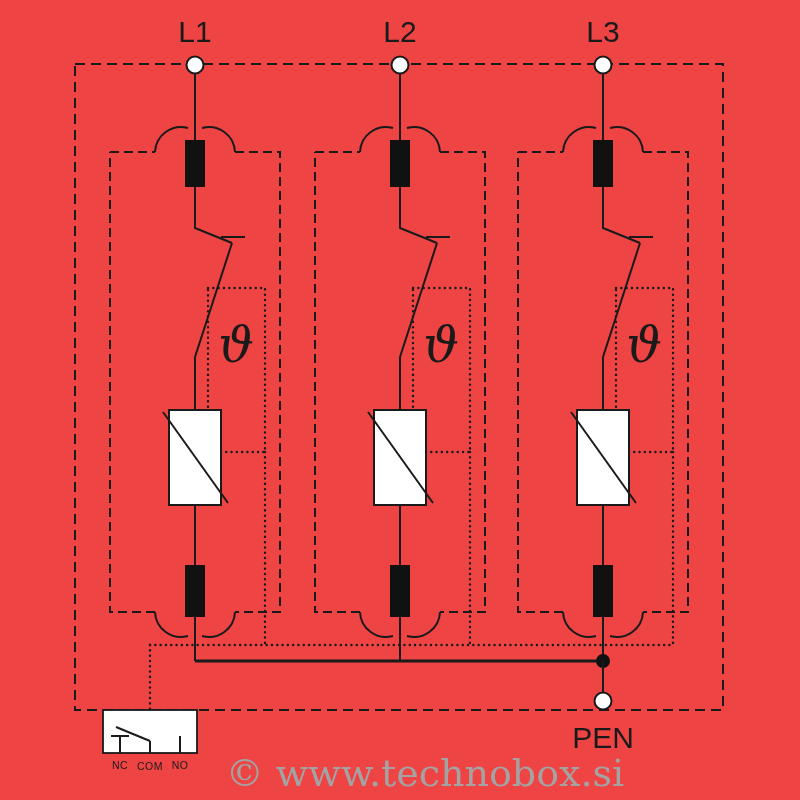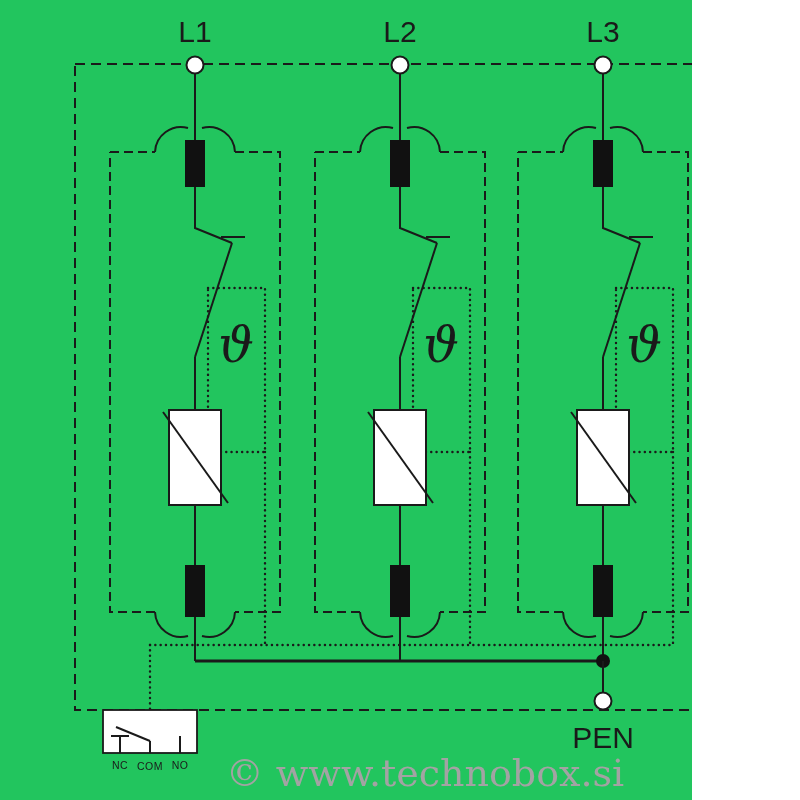--- a/index.html
+++ b/index.html
@@ -1,16 +1,16 @@
 <!DOCTYPE html>
 <html><head>
 <meta charset="utf-8">
 <style>
   html,body{margin:0;padding:0;background:#ffffff;}
-  .stage{width:692px;height:800px;position:relative;background:#22c55e;overflow:hidden;}
+  .stage{width:800px;height:800px;position:relative;background:#ef4444;overflow:hidden;}
   svg{display:block;}
   .wire{stroke:#1a1a1a;stroke-width:2;fill:none;}
   .thick{stroke:#1a1a1a;stroke-width:3;fill:none;}
   .dash-outer{stroke:#1a1a1a;stroke-width:2;fill:none;stroke-dasharray:10 6;}
   .dash-module{stroke:#1a1a1a;stroke-width:2;fill:none;stroke-dasharray:9 5;}
   .dotted{stroke:#1a1a1a;stroke-width:2.4;fill:none;stroke-dasharray:0.1 5.2;stroke-linecap:round;}
   .blackpad{fill:#111111;stroke:none;}
   .whitebox{fill:#ffffff;stroke:#1a1a1a;stroke-width:2;}
   .node{fill:#ffffff;stroke:#1a1a1a;stroke-width:2;}
   .dotfill{fill:#111111;stroke:none;}

